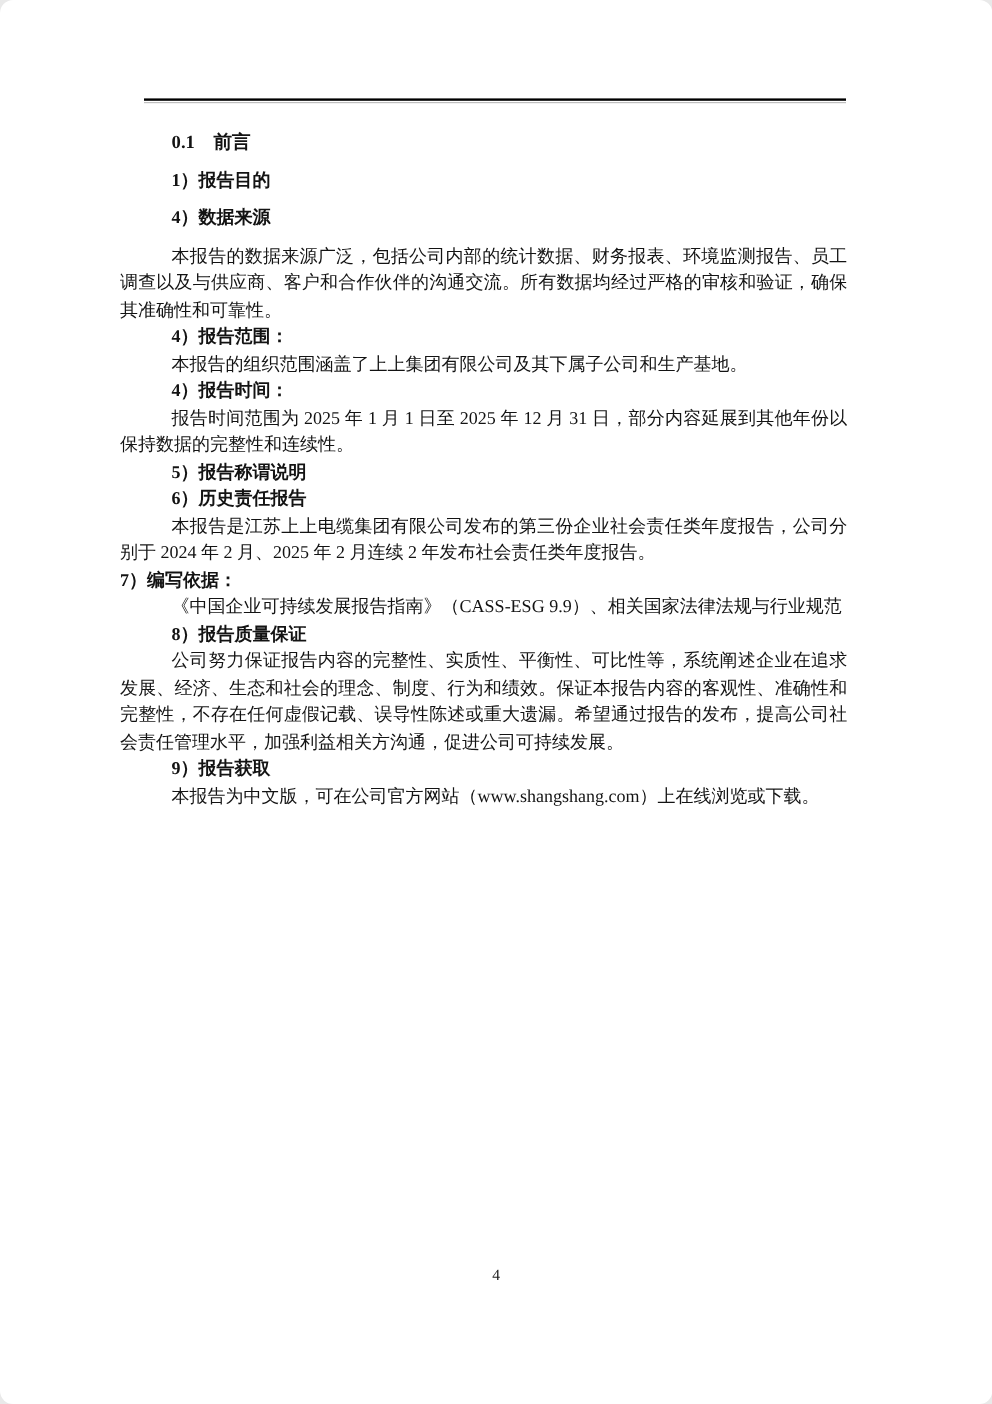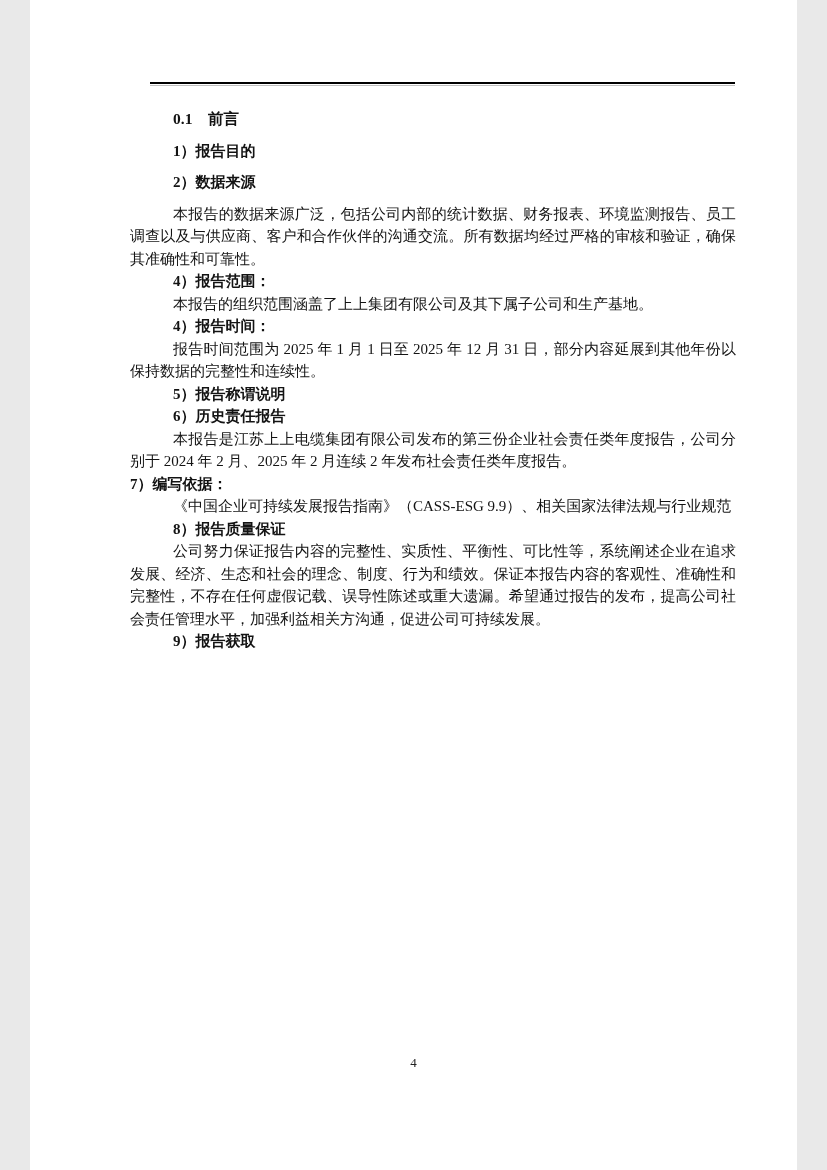--- a/index.html
+++ b/index.html
@@ -1,26 +1,27 @@
 <!DOCTYPE html>
 <html><head>
 <meta charset="utf-8">
 <style>
   * { margin: 0; padding: 0; box-sizing: border-box; }
   html, body { background: #e9e9e9; }
   body { font-family: "Liberation Serif", "DejaVu Serif", serif; }
 
   .page {
     position: relative;
-    width: 767px;
+    width: 827px;
     height: 1170px;
     margin: 0 auto;
     background: #ffffff;
     overflow: hidden;
     color: #111111;
+    border-radius: 11px;
   }
 
   .header-rule {
     position: absolute;
     left: 120px;
     top: 82px;
     width: 585px;
     height: 2px;
     background: #000000;
   }
@@ -71,29 +72,30 @@
   }
 </style>
 </head>
 <body>
 
 <div class="page">
   <div class="header-rule"></div>
   <div class="content" id="doc-content">
       <div class="blk title">0.1　前言</div>
       <div class="blk heading">1）报告目的</div>
-      <div class="blk heading">2）数据来源</div>
+      <div class="blk heading">4）数据来源</div>
       <div class="blk paragraph">本报告的数据来源广泛，包括公司内部的统计数据、财务报表、环境监测报告、员工调查以及与供应商、客户和合作伙伴的沟通交流。所有数据均经过严格的审核和验证，确保其准确性和可靠性。</div>
       <div class="blk heading">4）报告范围：</div>
       <div class="blk paragraph">本报告的组织范围涵盖了上上集团有限公司及其下属子公司和生产基地。</div>
       <div class="blk heading">4）报告时间：</div>
       <div class="blk paragraph">报告时间范围为 2025 年 1 月 1 日至 2025 年 12 月 31 日，部分内容延展到其他年份以保持数据的完整性和连续性。</div>
       <div class="blk heading">5）报告称谓说明</div>
       <div class="blk heading">6）历史责任报告</div>
       <div class="blk paragraph">本报告是江苏上上电缆集团有限公司发布的第三份企业社会责任类年度报告，公司分别于 2024 年 2 月、2025 年 2 月连续 2 年发布社会责任类年度报告。</div>
       <div class="blk heading flush">7）编写依据：</div>
       <div class="blk paragraph">《中国企业可持续发展报告指南》（CASS-ESG 9.9）、相关国家法律法规与行业规范</div>
       <div class="blk heading">8）报告质量保证</div>
       <div class="blk paragraph">公司努力保证报告内容的完整性、实质性、平衡性、可比性等，系统阐述企业在追求发展、经济、生态和社会的理念、制度、行为和绩效。保证本报告内容的客观性、准确性和完整性，不存在任何虚假记载、误导性陈述或重大遗漏。希望通过报告的发布，提高公司社会责任管理水平，加强利益相关方沟通，促进公司可持续发展。</div>
       <div class="blk heading">9）报告获取</div>
+      <div class="blk paragraph">本报告为中文版，可在公司官方网站（www.shangshang.com）上在线浏览或下载。</div>
     </div>
   <div class="page-number">4</div>
 </div>
 
 </body></html>

